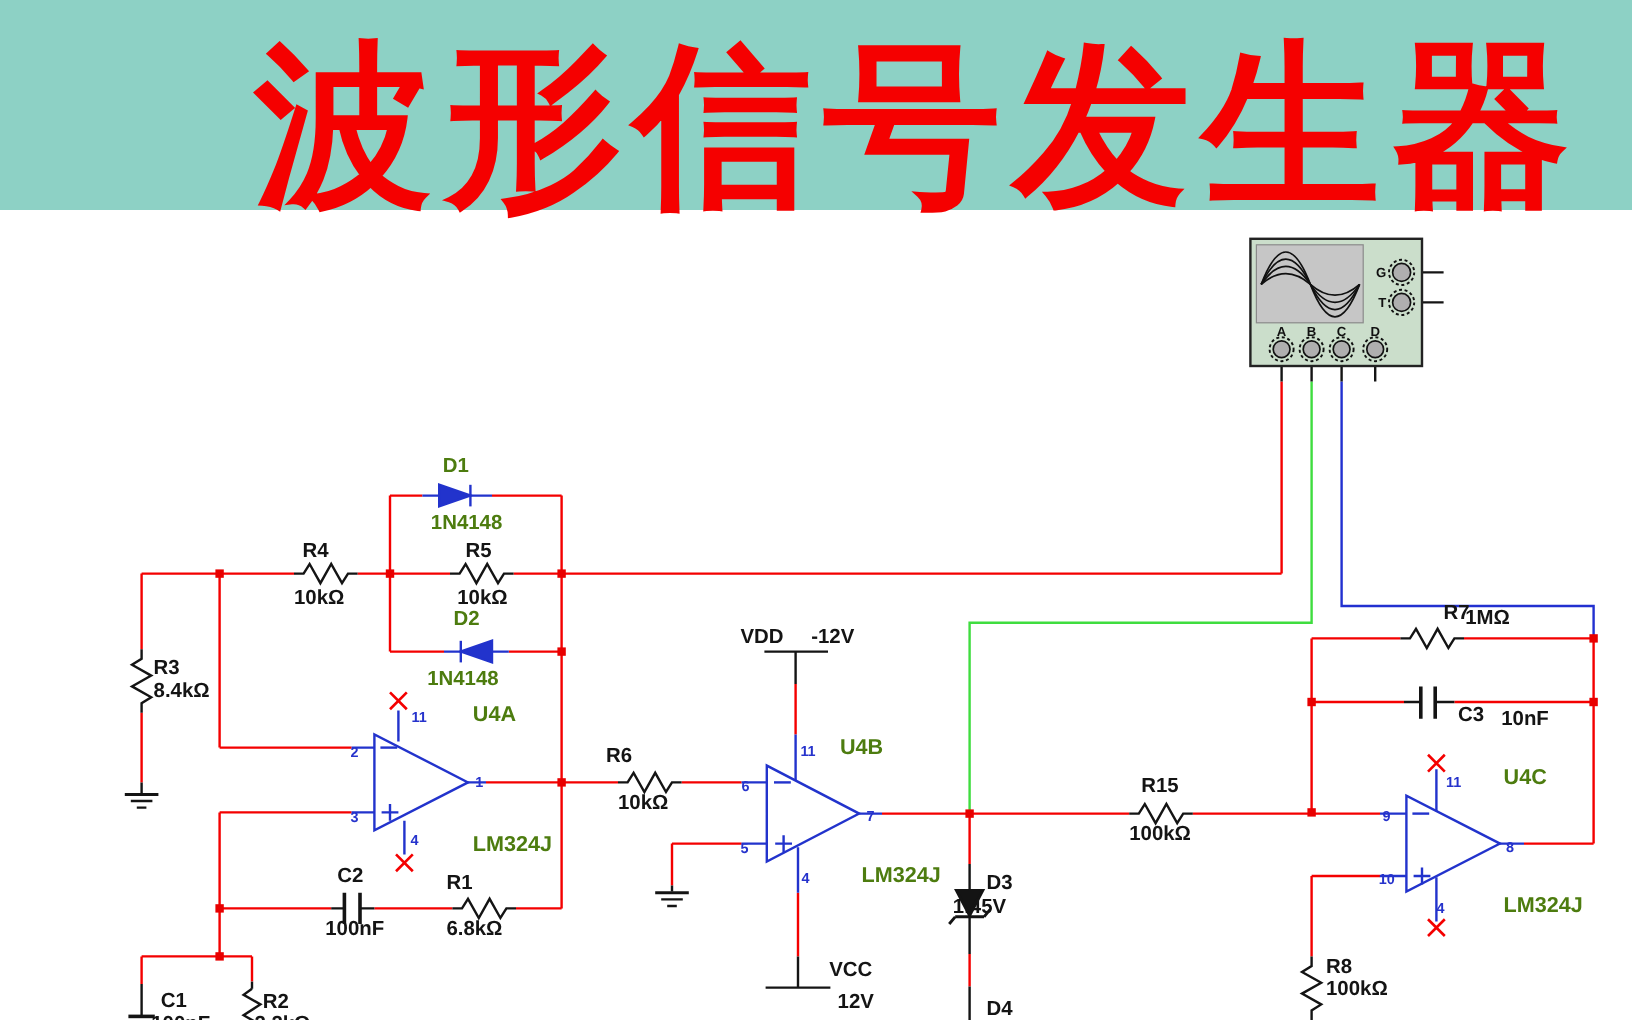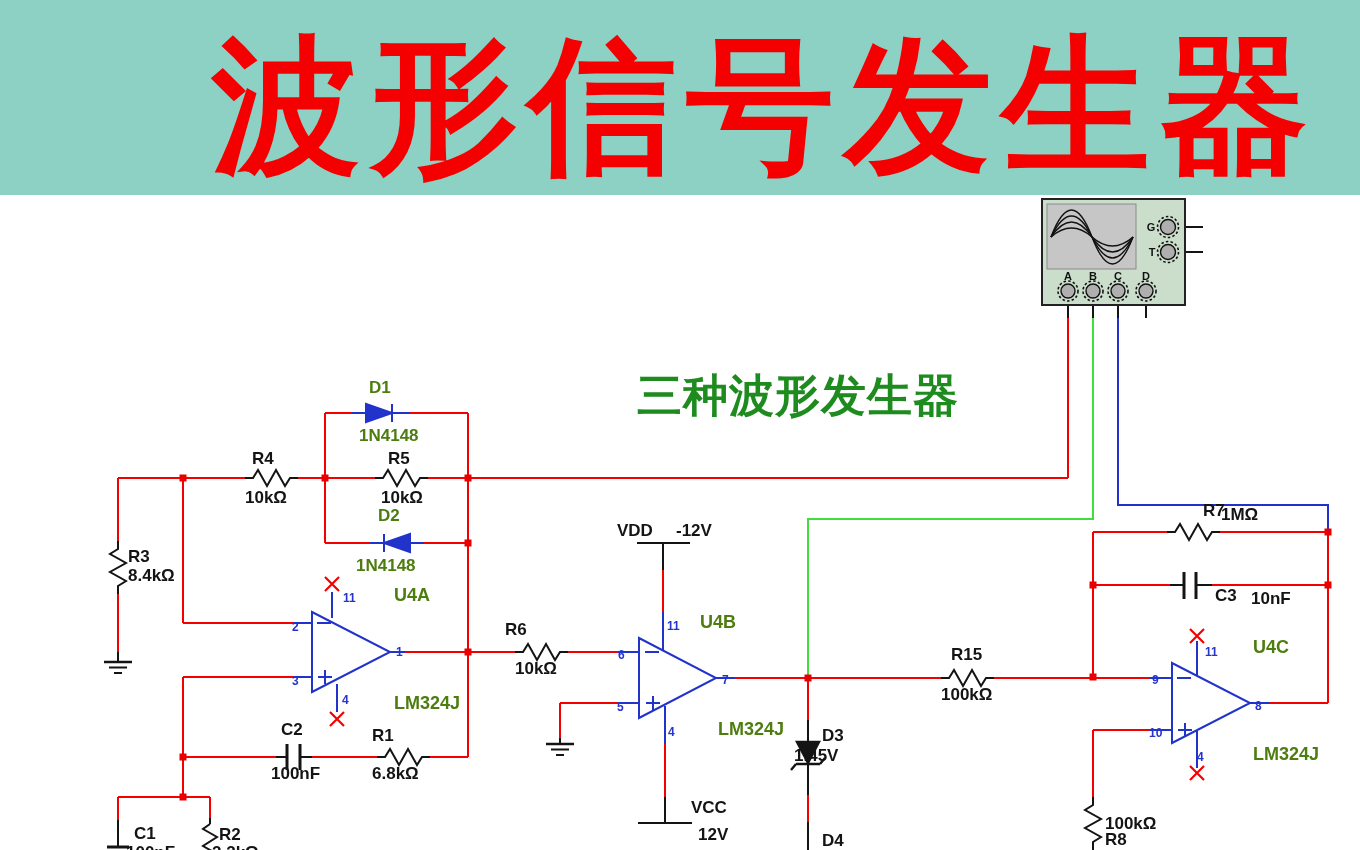--- a/index.html
+++ b/index.html
@@ -1,18 +1,18 @@
 <!DOCTYPE html>
 <html><head>
 <meta charset="utf-8">
 <style>
   html,body{margin:0;padding:0;background:#fff;}
   #stage{position:relative;width:1360px;height:850px;overflow:hidden;
          font-family:"Liberation Sans",sans-serif;background:#fff;}
-  #banner{position:absolute;left:0;top:0;width:1360px;height:195px;background:#8DD1C5;}
+  #banner{position:absolute;left:0;top:0;width:1360px;height:175px;background:#8DD1C5;}
   #title{position:absolute;left:212px;top:30px;font-size:148px;line-height:1.05;
          font-weight:bold;color:#F50000;letter-spacing:10px;white-space:nowrap;
          font-family:"Liberation Serif",serif;}
   #subtitle{position:absolute;left:637px;top:366px;font-size:45px;font-weight:bold;
          color:#1E8B1E;letter-spacing:1px;white-space:nowrap;
          font-family:"Liberation Serif",serif;}
   svg#schem{position:absolute;left:0;top:0;}
   .lbl{position:absolute;font-size:17px;font-weight:bold;color:#141414;white-space:nowrap;}
   .lbl.blue{color:#4d7c0f;}
   .lbl.big{font-size:18px;}
@@ -21,21 +21,20 @@
 </style>
 </head>
 <body>
 
 <div id="stage">
 
   <div id="banner">
     <div id="title">波形信号发生器</div>
   </div>
 
-  <div id="subtitle">三种波形发生器</div>
 
   <svg id="schem" width="1360" height="850" viewBox="0 0 1360 850">
 
     <g stroke="#F40000" stroke-width="2" fill="none">
       <path d="
         M118,478 H245 M298,478 H375 M428,478 H1068 M1068,318 V478
         M118,478 V541 M118,594 V652
         M183,478 V623 M183,623 H293
         M183,677 H293 M183,677 V797
         M183,757 H276 M312,757 H377 M430,757 H468
@@ -268,16 +267,16 @@
   <div class="lbl" style="left:941px;top:685px">100kΩ</div>
 
   <div class="lbl" style="left:1203px;top:501px">R7</div>
   <div class="lbl" style="left:1221px;top:505px">1MΩ</div>
   <div class="lbl" style="left:1215px;top:586px">C3</div>
   <div class="lbl" style="left:1251px;top:589px">10nF</div>
 
   <div class="lbl blue big" style="left:1253px;top:637px">U4C</div>
   <div class="lbl blue big" style="left:1253px;top:744px">LM324J</div>
 
-  <div class="lbl" style="left:1105px;top:830px">R8</div>
+  <div class="lbl" style="left:1105px;top:796px">R8</div>
   <div class="lbl" style="left:1105px;top:814px">100kΩ</div>
 
 </div>
 
 </body></html>

